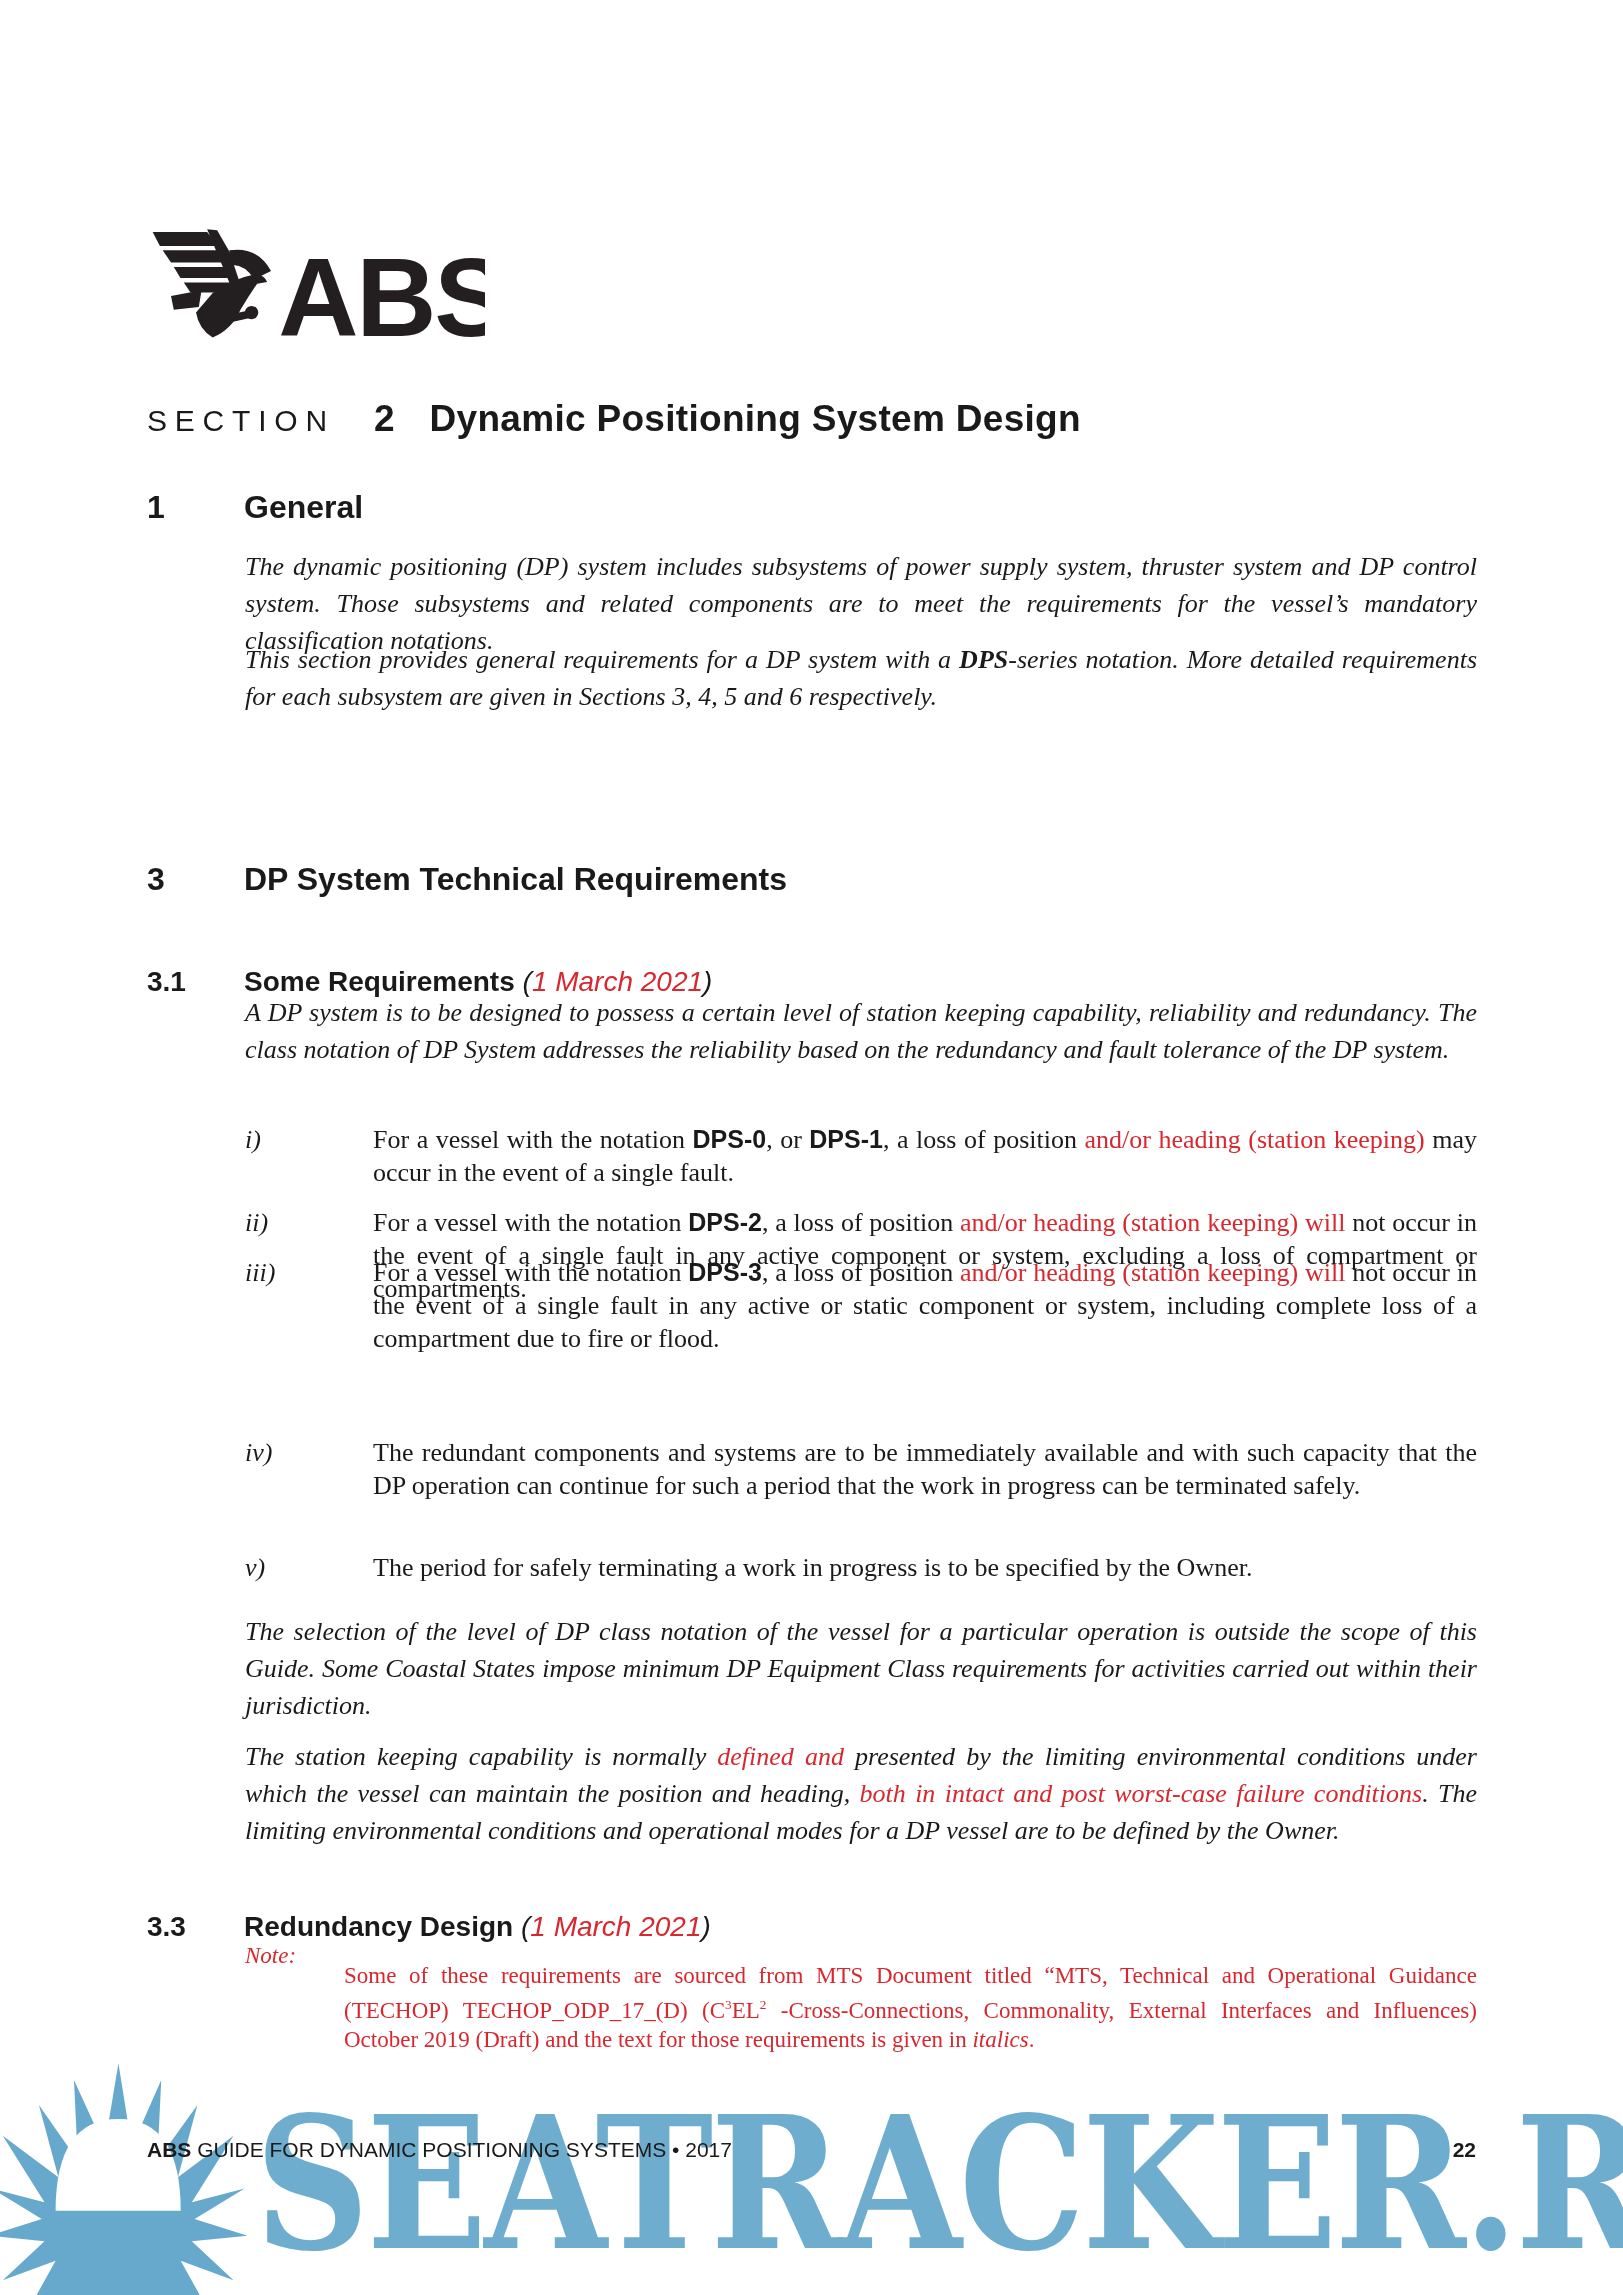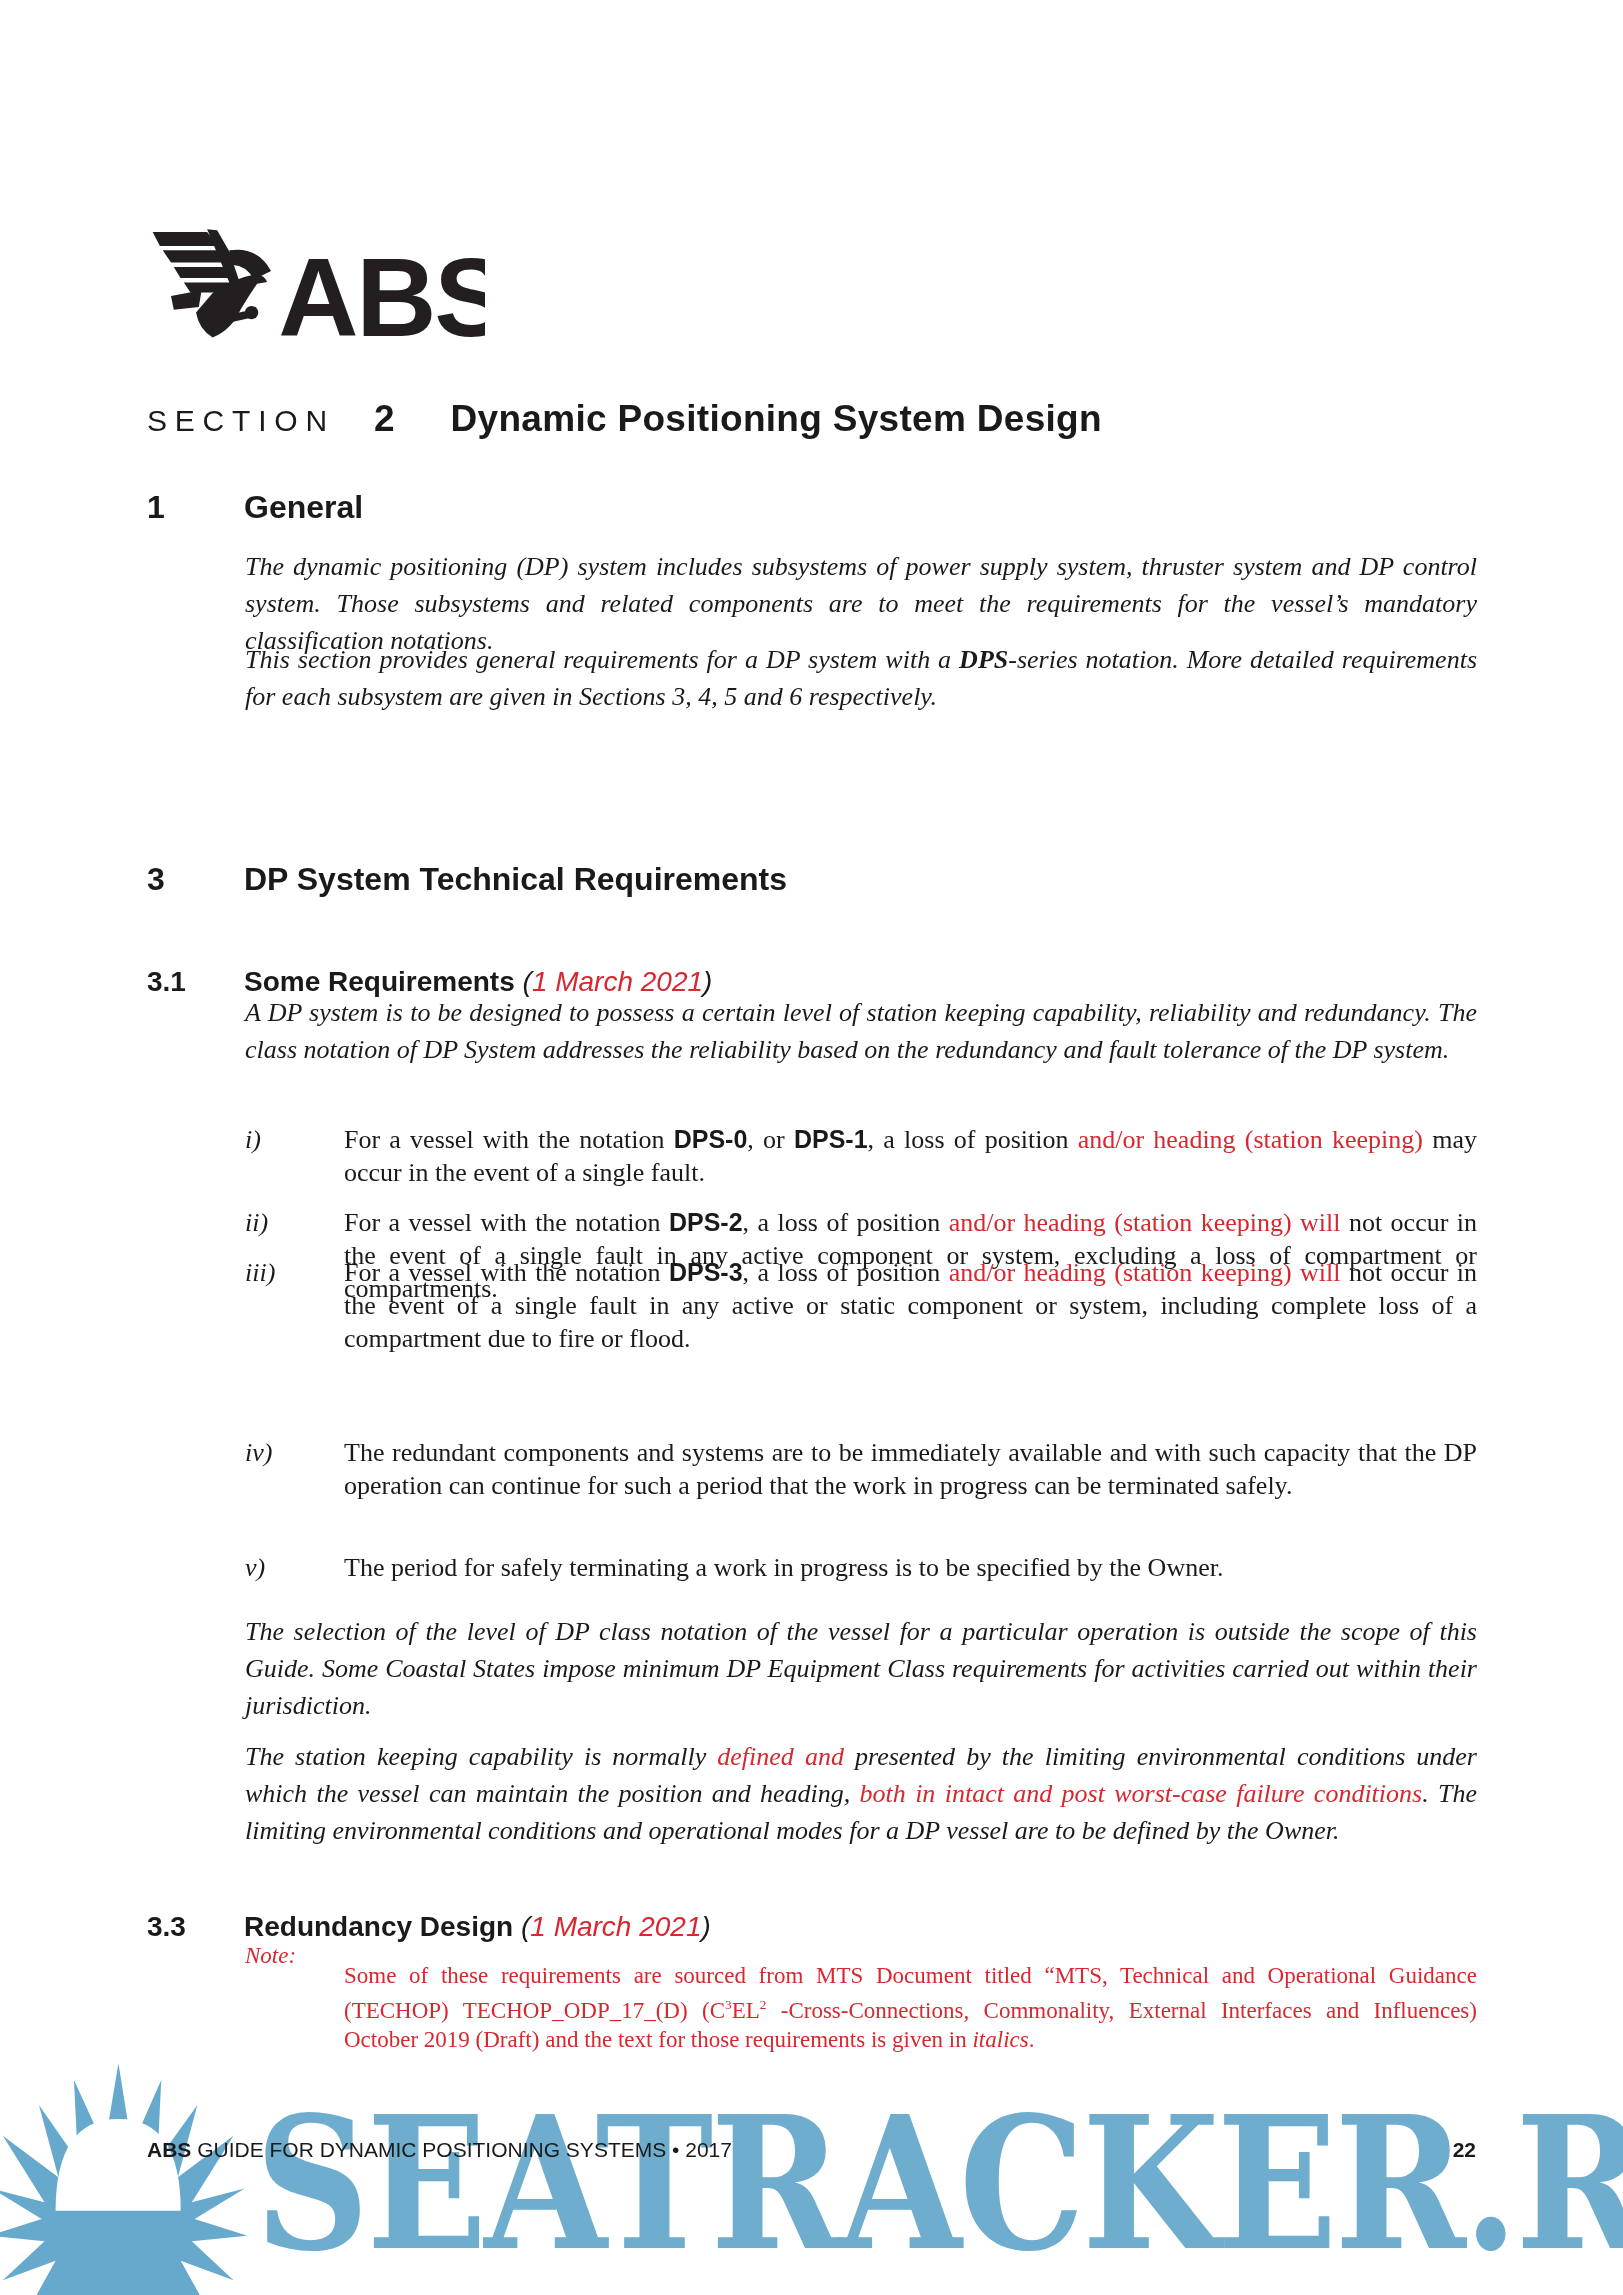--- a/index.html
+++ b/index.html
@@ -2,33 +2,33 @@
 <html style="font-size:9px"><head>
 <meta charset="utf-8">
 <style>
   html, body { margin:0; padding:0; background:#ffffff; }
   body { width:1623px; height:2295px; position:relative; overflow:hidden; color:#1a1a1a; }
   .page { position:absolute; left:0; top:0; width:1623px; height:2145px; }
   .logo { position:absolute; left:146px; top:218px; width:339px; height:128px; }
   .sec-head { position:absolute; left:147px; top:398px; height:44px; display:flex; align-items:baseline; font-family:"Liberation Sans", sans-serif; }
   .sec-word { font-size:30px; letter-spacing:7.8px; font-weight:400; color:#1a1a1a; }
   .sec-num { font-size:37px; font-weight:700; margin-left:39px; }
-  .sec-title { font-size:37px; font-weight:700; margin-left:56px; letter-spacing:0.3px; }
+  .sec-title { font-size:37px; font-weight:700; margin-left:35px; letter-spacing:0.3px; }
   .h1 { position:absolute; left:147px; font-family:"Liberation Sans", sans-serif; font-weight:700; font-size:32px; display:flex; align-items:baseline; }
   .h1 .num { width:97px; }
   .h2 { position:absolute; left:147px; font-family:"Liberation Sans", sans-serif; font-weight:700; font-size:28px; display:flex; align-items:baseline;margin-top:12px; }
   .h2 .num { width:97px; }
   .h2 .date-wrap { font-weight:400; font-style:italic; margin-left:7.8px; }
   .red { color:#d7282f; }
   .para { position:absolute; left:245px; width:1232px; font-family:"Liberation Serif", serif; font-size:26px; line-height:37px; text-align:justify; color:#1a1a1a;font-style:italic; }
   .bold-serif { font-weight:700; }
   .bold-sans { font-family:"Liberation Sans", sans-serif; font-weight:700; font-size:25px; }
   .li { position:absolute; left:245px; width:1232px; font-family:"Liberation Serif", serif; font-size:26px; line-height:33px; display:flex; }
   .li .mk { width:99px; flex:0 0 99px; font-style:italic; }
-  .li .tx { flex:1; text-align:justify; }
+  .li .tx { flex:1; text-align:justify;margin-left:29px; }
   .note { position:absolute; left:245px; width:1232px; font-family:"Liberation Serif", serif; font-size:23px; line-height:29px; color:#d7282f; display:flex; }
   .note .mk { width:99px; flex:0 0 99px; font-style:italic; }
   .note .tx { flex:1; text-align:justify;margin-top:20px; }
   .footer { position:absolute; left:147px; top:2138px; width:1329px; font-family:"Liberation Sans", sans-serif; font-size:21px; display:flex; justify-content:space-between; z-index:3; }
   .footer .left .abs { font-weight:700; }
   .footer .pnum { font-weight:700; }
   .wm { position:absolute; left:0; top:2052px; width:1623px; height:244px; z-index:2; pointer-events:none; }
   .wm-text { position:absolute; left:255px; top:2091px; font-family:"DejaVu Serif", serif; font-weight:700; font-size:184px; line-height:1; color:#67a9cc; letter-spacing:-3.3px; transform:scaleX(0.86); transform-origin:left top; z-index:2; opacity:0.95; }
 </style>
 </head>

